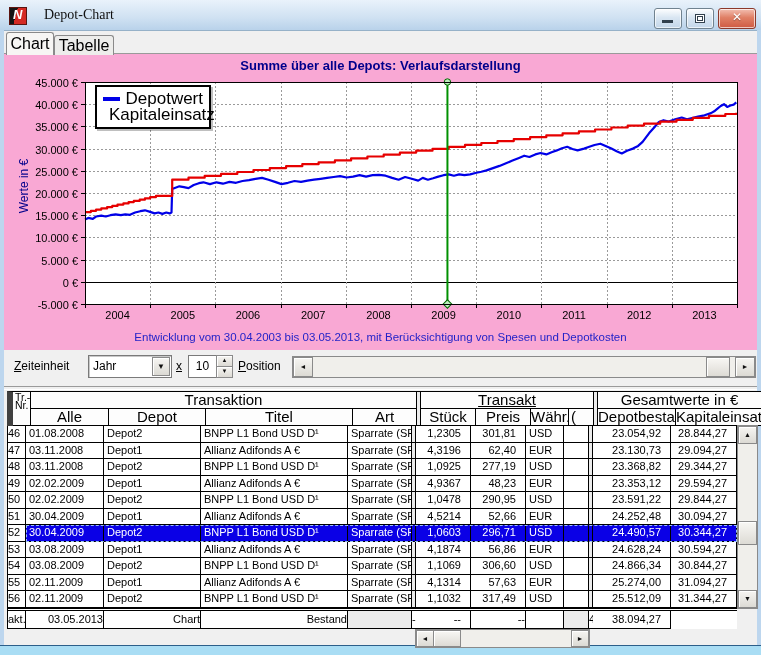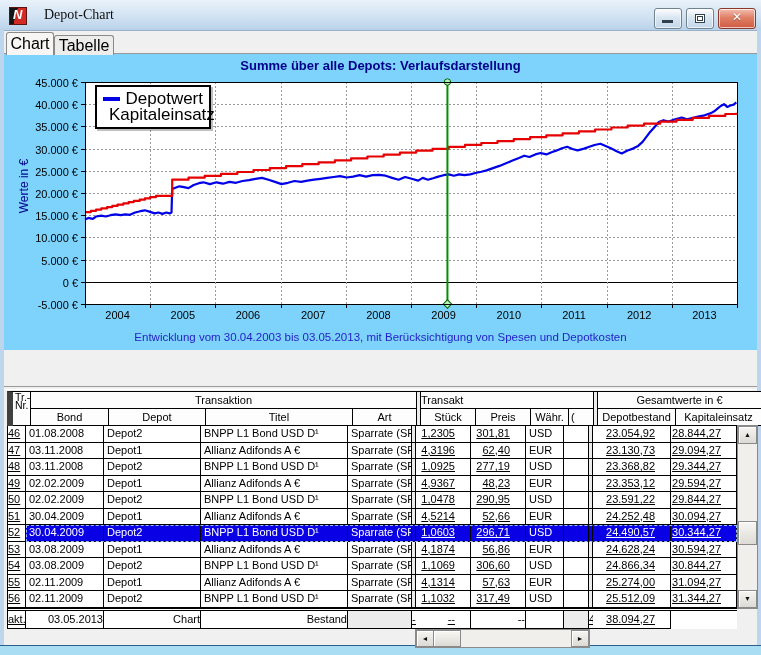--- a/index.html
+++ b/index.html
@@ -24,21 +24,21 @@
   .glyph-res:before{content:"";position:absolute;left:1px;top:1px;width:4px;height:3px;border:1px solid #31404d;}
   .glyph-close{position:absolute;left:0;top:1px;width:100%;text-align:center;color:#fff;font-size:12px;font-weight:bold;text-shadow:0 1px 1px #00000055;}
   
   .tabstrip{position:absolute;left:4px;top:31px;width:753px;height:23px;background:#f0f0f0;}
   .panel-edge{position:absolute;left:4px;top:53px;width:753px;height:1px;background:#9a9a9a;}
   .tab{position:absolute;font-size:16px;text-align:center;border:1px solid #8a8a8a;border-bottom:none;
     border-radius:3px 3px 0 0;cursor:default;}
   .tab.active{left:2px;top:1px;width:46px;height:22px;line-height:22px;background:#f7f6f4;z-index:3;}
   .tab.inactive{left:50px;top:4px;width:58px;height:19px;line-height:19px;background:#ededeb;z-index:1;}
   
-  .chart-panel{position:absolute;left:4px;top:54px;width:753px;height:296px;background:#7dd3fc;}
+  .chart-panel{position:absolute;left:4px;top:54px;width:753px;height:296px;background:#f9a8d4;}
   .chart-title{position:absolute;left:0;top:4px;width:753px;text-align:center;font-size:13px;font-weight:bold;color:#00008b;}
   #chart-svg{position:absolute;left:-4px;top:-2px;}
   .ylab{position:absolute;left:-20px;top:125px;width:80px;text-align:center;font-size:12px;color:#00008b;transform:rotate(-90deg);}
   .legend{position:absolute;left:91px;top:31px;width:100px;background:#fff;border:2px solid #000;box-shadow:2px 2px 0 #00000040;padding:4px 6px;}
   .legend-item{display:flex;align-items:center;height:16px;}
   .legend-swatch{width:26px;height:4px;margin-right:6px;}
   .legend-label{font-size:17px;color:#000;}
   .caption{position:absolute;left:0;top:277px;width:753px;text-align:center;font-size:11.5px;color:#2323c8;}
   
   .controls{position:absolute;left:4px;top:350px;width:753px;height:35px;background:#f0f0f0;}
@@ -55,32 +55,32 @@
   .spin-btn{position:absolute;left:0;width:15px;height:10px;font-size:6px;line-height:9px;}
   .spin-btn.up{top:0}.spin-btn.dn{top:11px}
   .scrollbar{position:absolute;background:#f0efeb;border:1px solid #8a8a8a;}
   .sb-btn{position:absolute;font-size:7px;}
   .sb-thumb{position:absolute;background:linear-gradient(#f8f7f4,#dddbd5);border:1px solid #8a8a8a;box-shadow:inset 1px 1px 0 #fff;}
   .pos-sb{left:288px;top:6px;width:462px;height:20px;}
   
   .dtable{position:absolute;left:7px;top:391px;}
   .thead{display:grid;grid-template-columns:18px 78px 97px 147px 64px 4px 55px 55px 38px 25px 4px 78px 86px;
     grid-auto-rows:17px;border-top:1px solid #000;border-left:6px solid #404040;background:#fdfdfd;width:749px;}
-  .hcell{border-right:1px solid #000;border-bottom:1px solid #000;font-size:11px;text-align:center;
+  .hcell{border-right:1px solid #000;border-bottom:1px solid #000;font-size:15px;text-align:center;
     overflow:hidden;white-space:nowrap;line-height:16px;background:#fdfdfd;}
-  .hcell.clip-right{text-align:left;}
+  .hcell.clip-right{text-align:center;text-decoration:underline;}
   .hcell.two-line{line-height:8px;padding-top:1px;text-align:left;padding-left:2px;font-size:10.5px;}
   .hsplit{background:#ececec;border-right:1px solid #000;border-bottom:1px solid #000;}
   .tbody{border-left:1px solid #000;width:729px;}
   .trow{display:grid;grid-template-columns:18px 78px 97px 147px 64px 4px 55px 55px 38px 25px 4px 78px 66px;
     height:16.5px;position:relative;background:#fff;}
   .tcell{border-right:1px solid #000;border-bottom:1px solid #000;font-size:11px;line-height:15px;
     overflow:hidden;white-space:nowrap;background:#fff;}
   .tcell.l{padding-left:3px;text-align:left;}
-  .tcell.r{padding-right:15px;text-align:right;text-decoration:underline;}
+  .tcell.r{padding-right:9px;text-align:right;}
   .tcell.split{background:#ececec;}
   .trow.selected .tcell:not(.c-num){background:#0a00e6;color:#fff;}
   .trow.selected::after{content:"";position:absolute;left:18px;right:0;top:0;bottom:0;border:1px dashed #9cc2f8;pointer-events:none;}
   .trow.sumrow{border-top:3px double #000;height:18px;}
   .trow.sumrow .tcell{line-height:16px;text-align:right;}
   .vsb{left:737px;top:425px;width:19px;height:182px;}
   .hsb{left:415px;top:629px;width:173px;height:17px;}
 </style>
 </head>
 <body>
@@ -192,34 +192,55 @@
         <div class="legend-label">Depotwert</div>
       </div>
       <div class="legend-item">
         <div class="legend-swatch" id="sw1" style="background: rgb(230, 0, 0);"></div>
         <div class="legend-label">Kapitaleinsatz</div>
       </div>
     </div>
     <div class="caption">Entwicklung vom 30.04.2003 bis 03.05.2013, mit Berücksichtigung von Spesen und Depotkosten</div>
   </div>
 
+  <div class="controls">
+    <div class="ctl-label" style="left:10px;top:9px;">Zeiteinheit</div>
+    <div class="combo">
+      <div class="val">Jahr</div>
+      <div class="combo-btn">▼</div>
+    </div>
+    <div class="ctl-label" style="left:172px;top:9px;">x</div>
+    <div class="spinfield">
+      <div class="val">10</div>
+    </div>
+    <div class="spinner">
+      <div class="spin-btn up">▲</div>
+      <div class="spin-btn dn">▼</div>
+    </div>
+    <div class="ctl-label" style="left:234px;top:9px;">Position</div>
+    <div class="scrollbar pos-sb">
+      <div class="sb-btn" style="left:0;top:0;width:18px;height:18px;line-height:18px;">◄</div>
+      <div class="sb-thumb" style="left:413px;top:0;width:22px;height:18px;"></div>
+      <div class="sb-btn" style="right:0;top:0;width:18px;height:18px;line-height:18px;">►</div>
+    </div>
+  </div>
   <div style="position:absolute;left:4px;top:386px;width:753px;height:2px;border-top:1px solid #9a9a9a;border-bottom:1px solid #fff;"></div>
 
   <div class="dtable">
     <div class="thead">
       <div class="hcell two-line" style="grid-column:1;grid-row:1/3;">
         <div>Tr.-</div>
           <div>Nr.</div>
       </div>
       <div class="hcell" style="grid-column:2/6;grid-row:1;">Transaktion</div>
       <div class="hsplit" style="grid-column:6;grid-row:1/3;"></div>
       <div class="hcell clip-right" style="grid-column:7/11;grid-row:1;">Transakt</div>
       <div class="hsplit" style="grid-column:11;grid-row:1/3;"></div>
       <div class="hcell" style="grid-column:12/14;grid-row:1;">Gesamtwerte in €</div>
-      <div class="hcell" style="grid-column:2;grid-row:2;">Bond</div>
+      <div class="hcell" style="grid-column:2;grid-row:2;">Alle</div>
       <div class="hcell" style="grid-column:3;grid-row:2;">Depot</div>
       <div class="hcell" style="grid-column:4;grid-row:2;">Titel</div>
       <div class="hcell" style="grid-column:5;grid-row:2;">Art</div>
       <div class="hcell" style="grid-column:7;grid-row:2;">Stück</div>
       <div class="hcell" style="grid-column:8;grid-row:2;">Preis</div>
       <div class="hcell" style="grid-column:9;grid-row:2;">Währ.</div>
       <div class="hcell" style="grid-column:10;grid-row:2;text-align:left;padding-left:2px;">(</div>
       <div class="hcell" style="grid-column:12;grid-row:2;">Depotbestand</div>
       <div class="hcell" style="grid-column:13;grid-row:2;">Kapitaleinsatz</div>
     </div>

